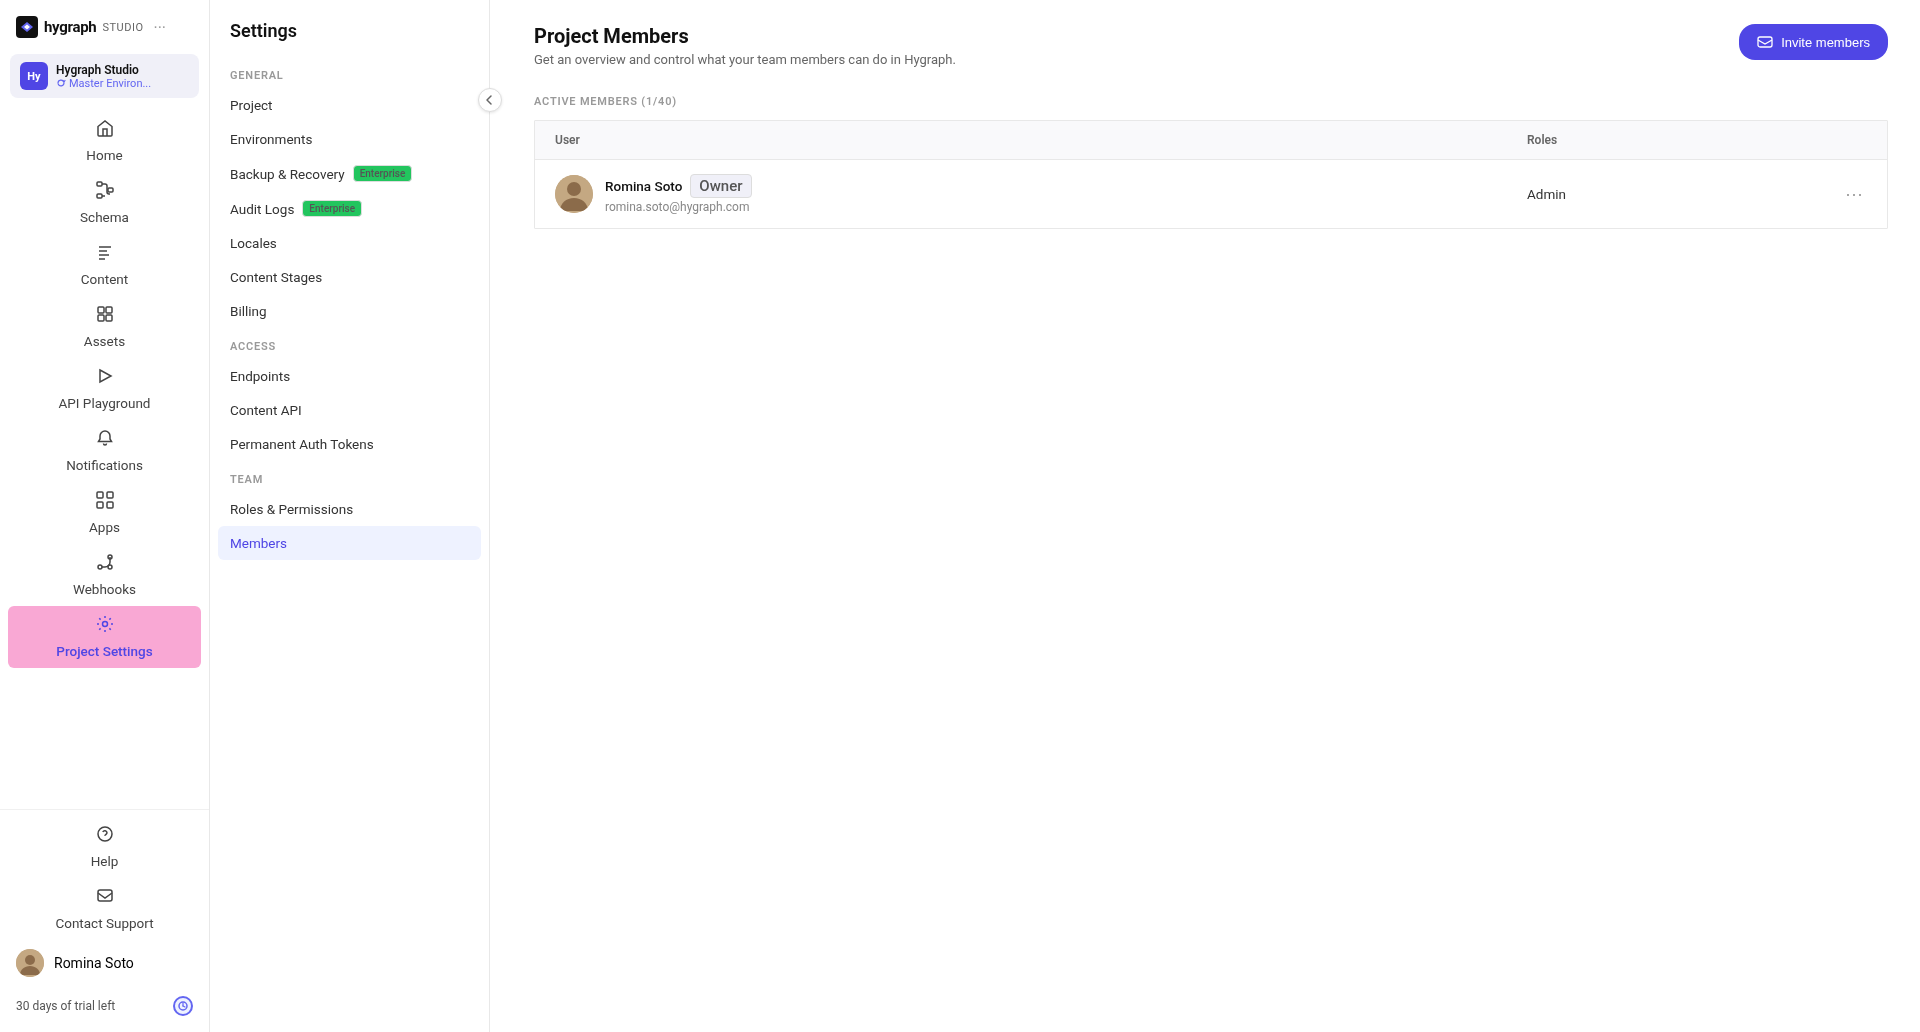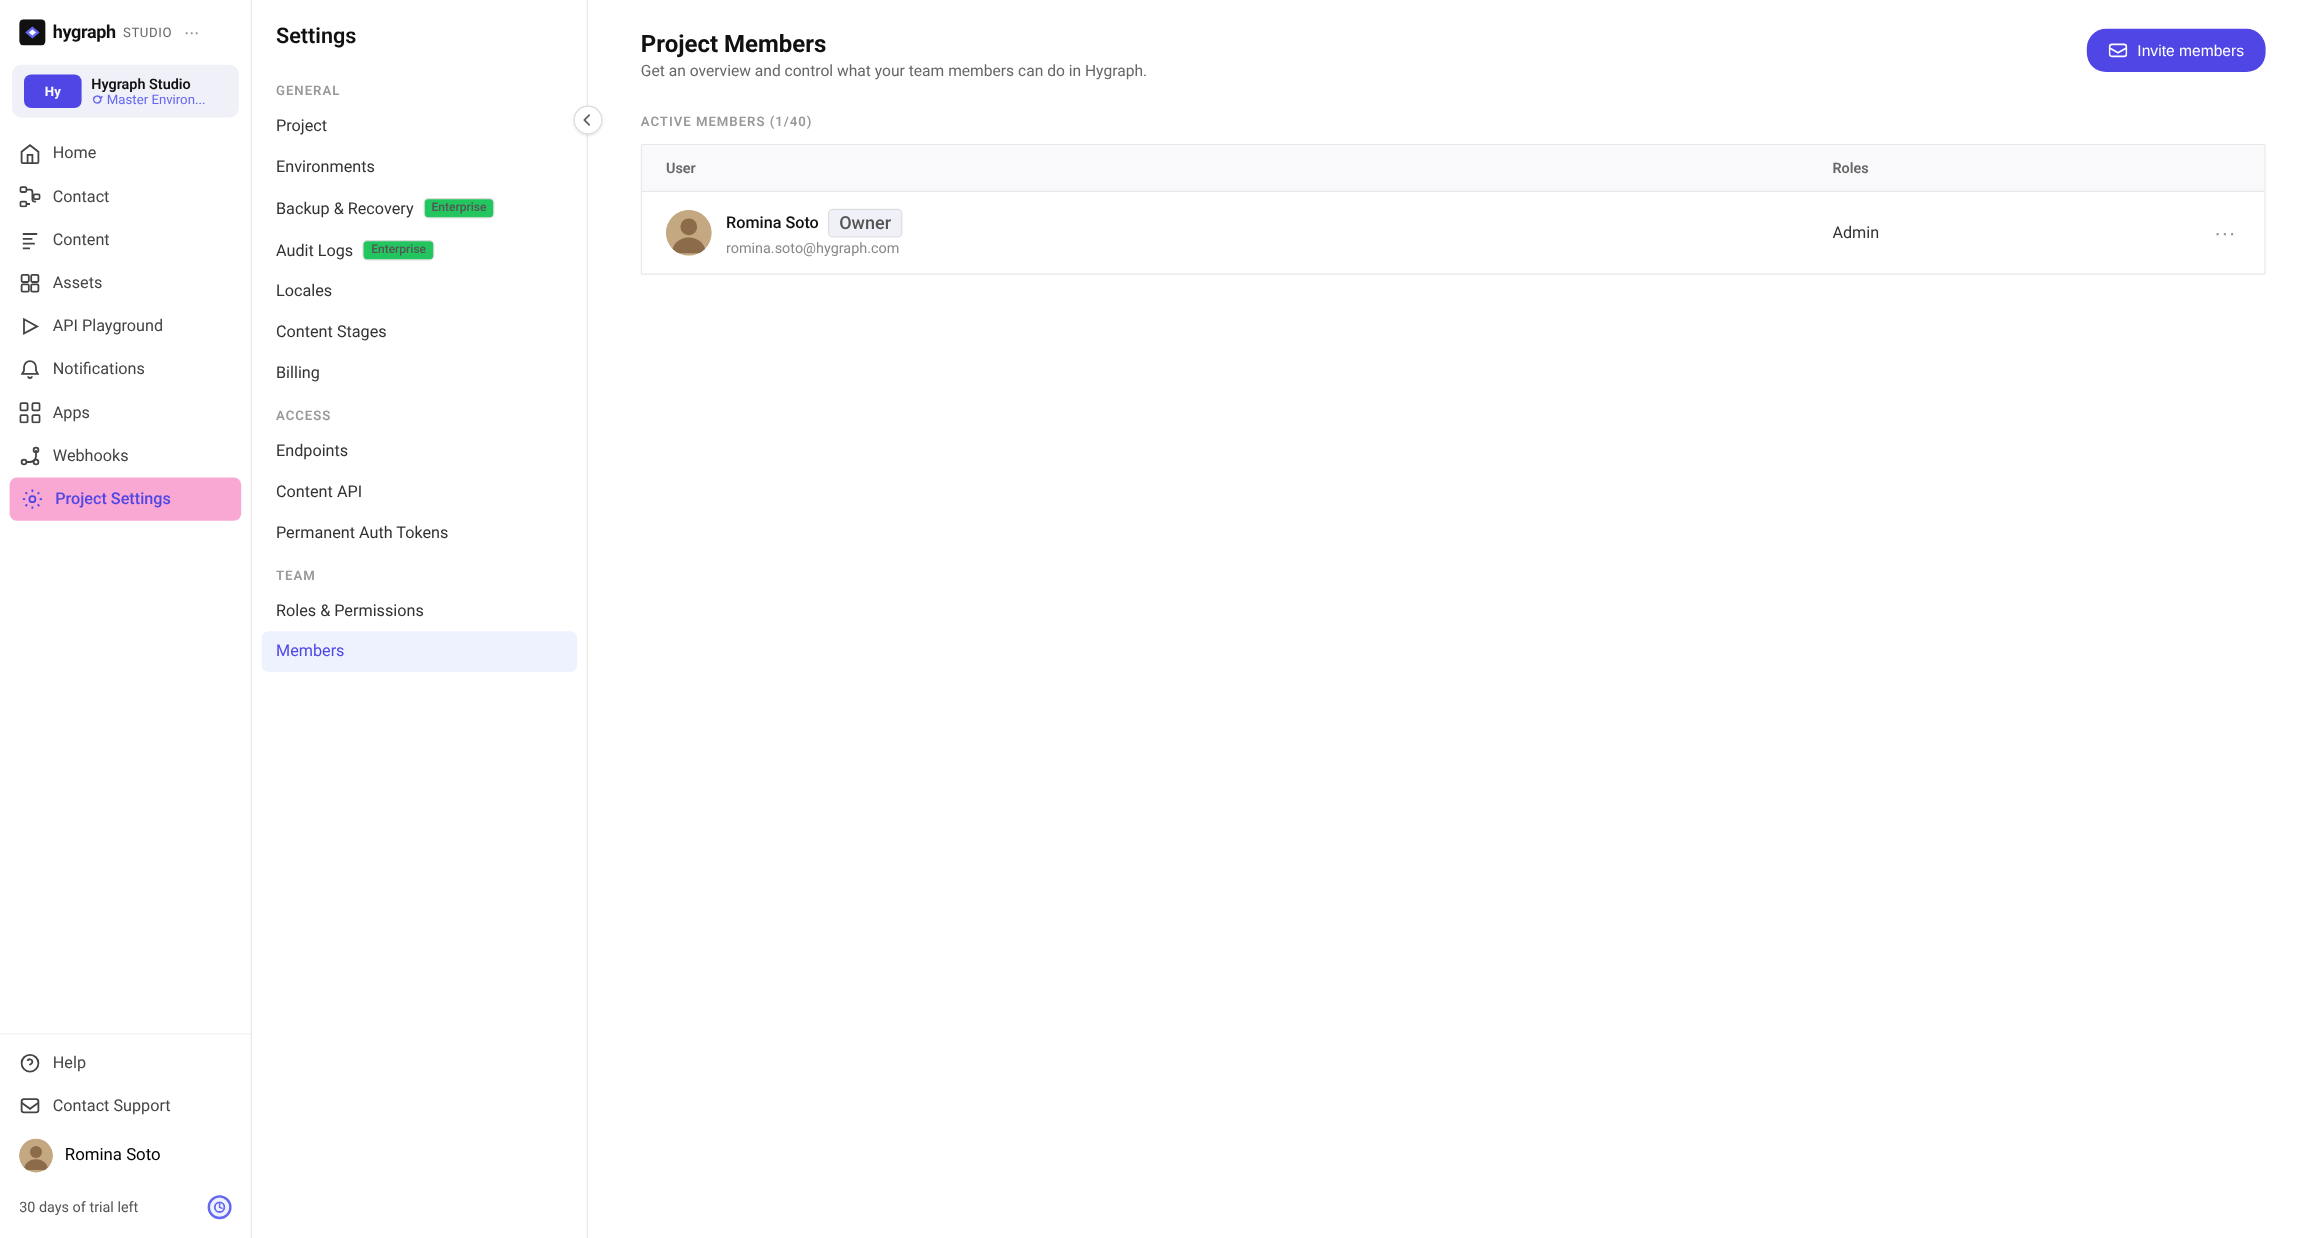--- a/index.html
+++ b/index.html
@@ -48,21 +48,21 @@
       margin: 4px 10px 8px;
       background: #f0f0f8;
       border-radius: 8px;
       padding: 8px 10px;
       display: flex;
       align-items: center;
       gap: 8px;
       cursor: pointer;
     }
     .workspace-avatar {
-      width: 48px;
+      width: 28px;
       height: 28px;
       background: #4f46e5;
       border-radius: 6px;
       display: flex;
       align-items: center;
       justify-content: center;
       color: #fff;
       font-size: 11px;
       font-weight: 700;
     }
@@ -74,20 +74,21 @@
     .nav-item {
       display: flex;
       align-items: center;
       gap: 10px;
       padding: 9px 16px;
       cursor: pointer;
       color: #444;
       border-radius: 0;
       text-decoration: none;
       font-size: 13.5px;
+      flex-direction: column;
     }
     .nav-item.active { background: #f9a8d4; color: #4f46e5; font-weight: 500; border-radius: 6px; margin: 0 8px; padding: 9px 10px; }
     .nav-icon {
       width: 18px;
       height: 18px;
       display: flex;
       align-items: center;
       justify-content: center;
       flex-shrink: 0;
     }
@@ -372,21 +373,21 @@
 
     <div class="nav-item">
       <span class="nav-icon">
         <svg viewBox="0 0 18 18" fill="none" stroke="currentColor" stroke-width="1.5">
             <rect x="1" y="1" width="5" height="4" rx="1"></rect>
             <rect x="12" y="7" width="5" height="4" rx="1"></rect>
             <rect x="1" y="13" width="5" height="4" rx="1"></rect>
             <path d="M6 3h3a2 2 0 012 2v6a2 2 0 002 2h1M6 15h3"></path>
           </svg>
       </span>
-      <span>Contact</span>
+      <span>Schema</span>
     </div>
 
     <div class="nav-item">
       <span class="nav-icon">
         <svg viewBox="0 0 18 18" fill="none" stroke="currentColor" stroke-width="1.5">
             <path d="M3 4h12M3 8h8M3 12h10M3 16h6"></path>
           </svg>
       </span>
       <span>Content</span>
     </div>

